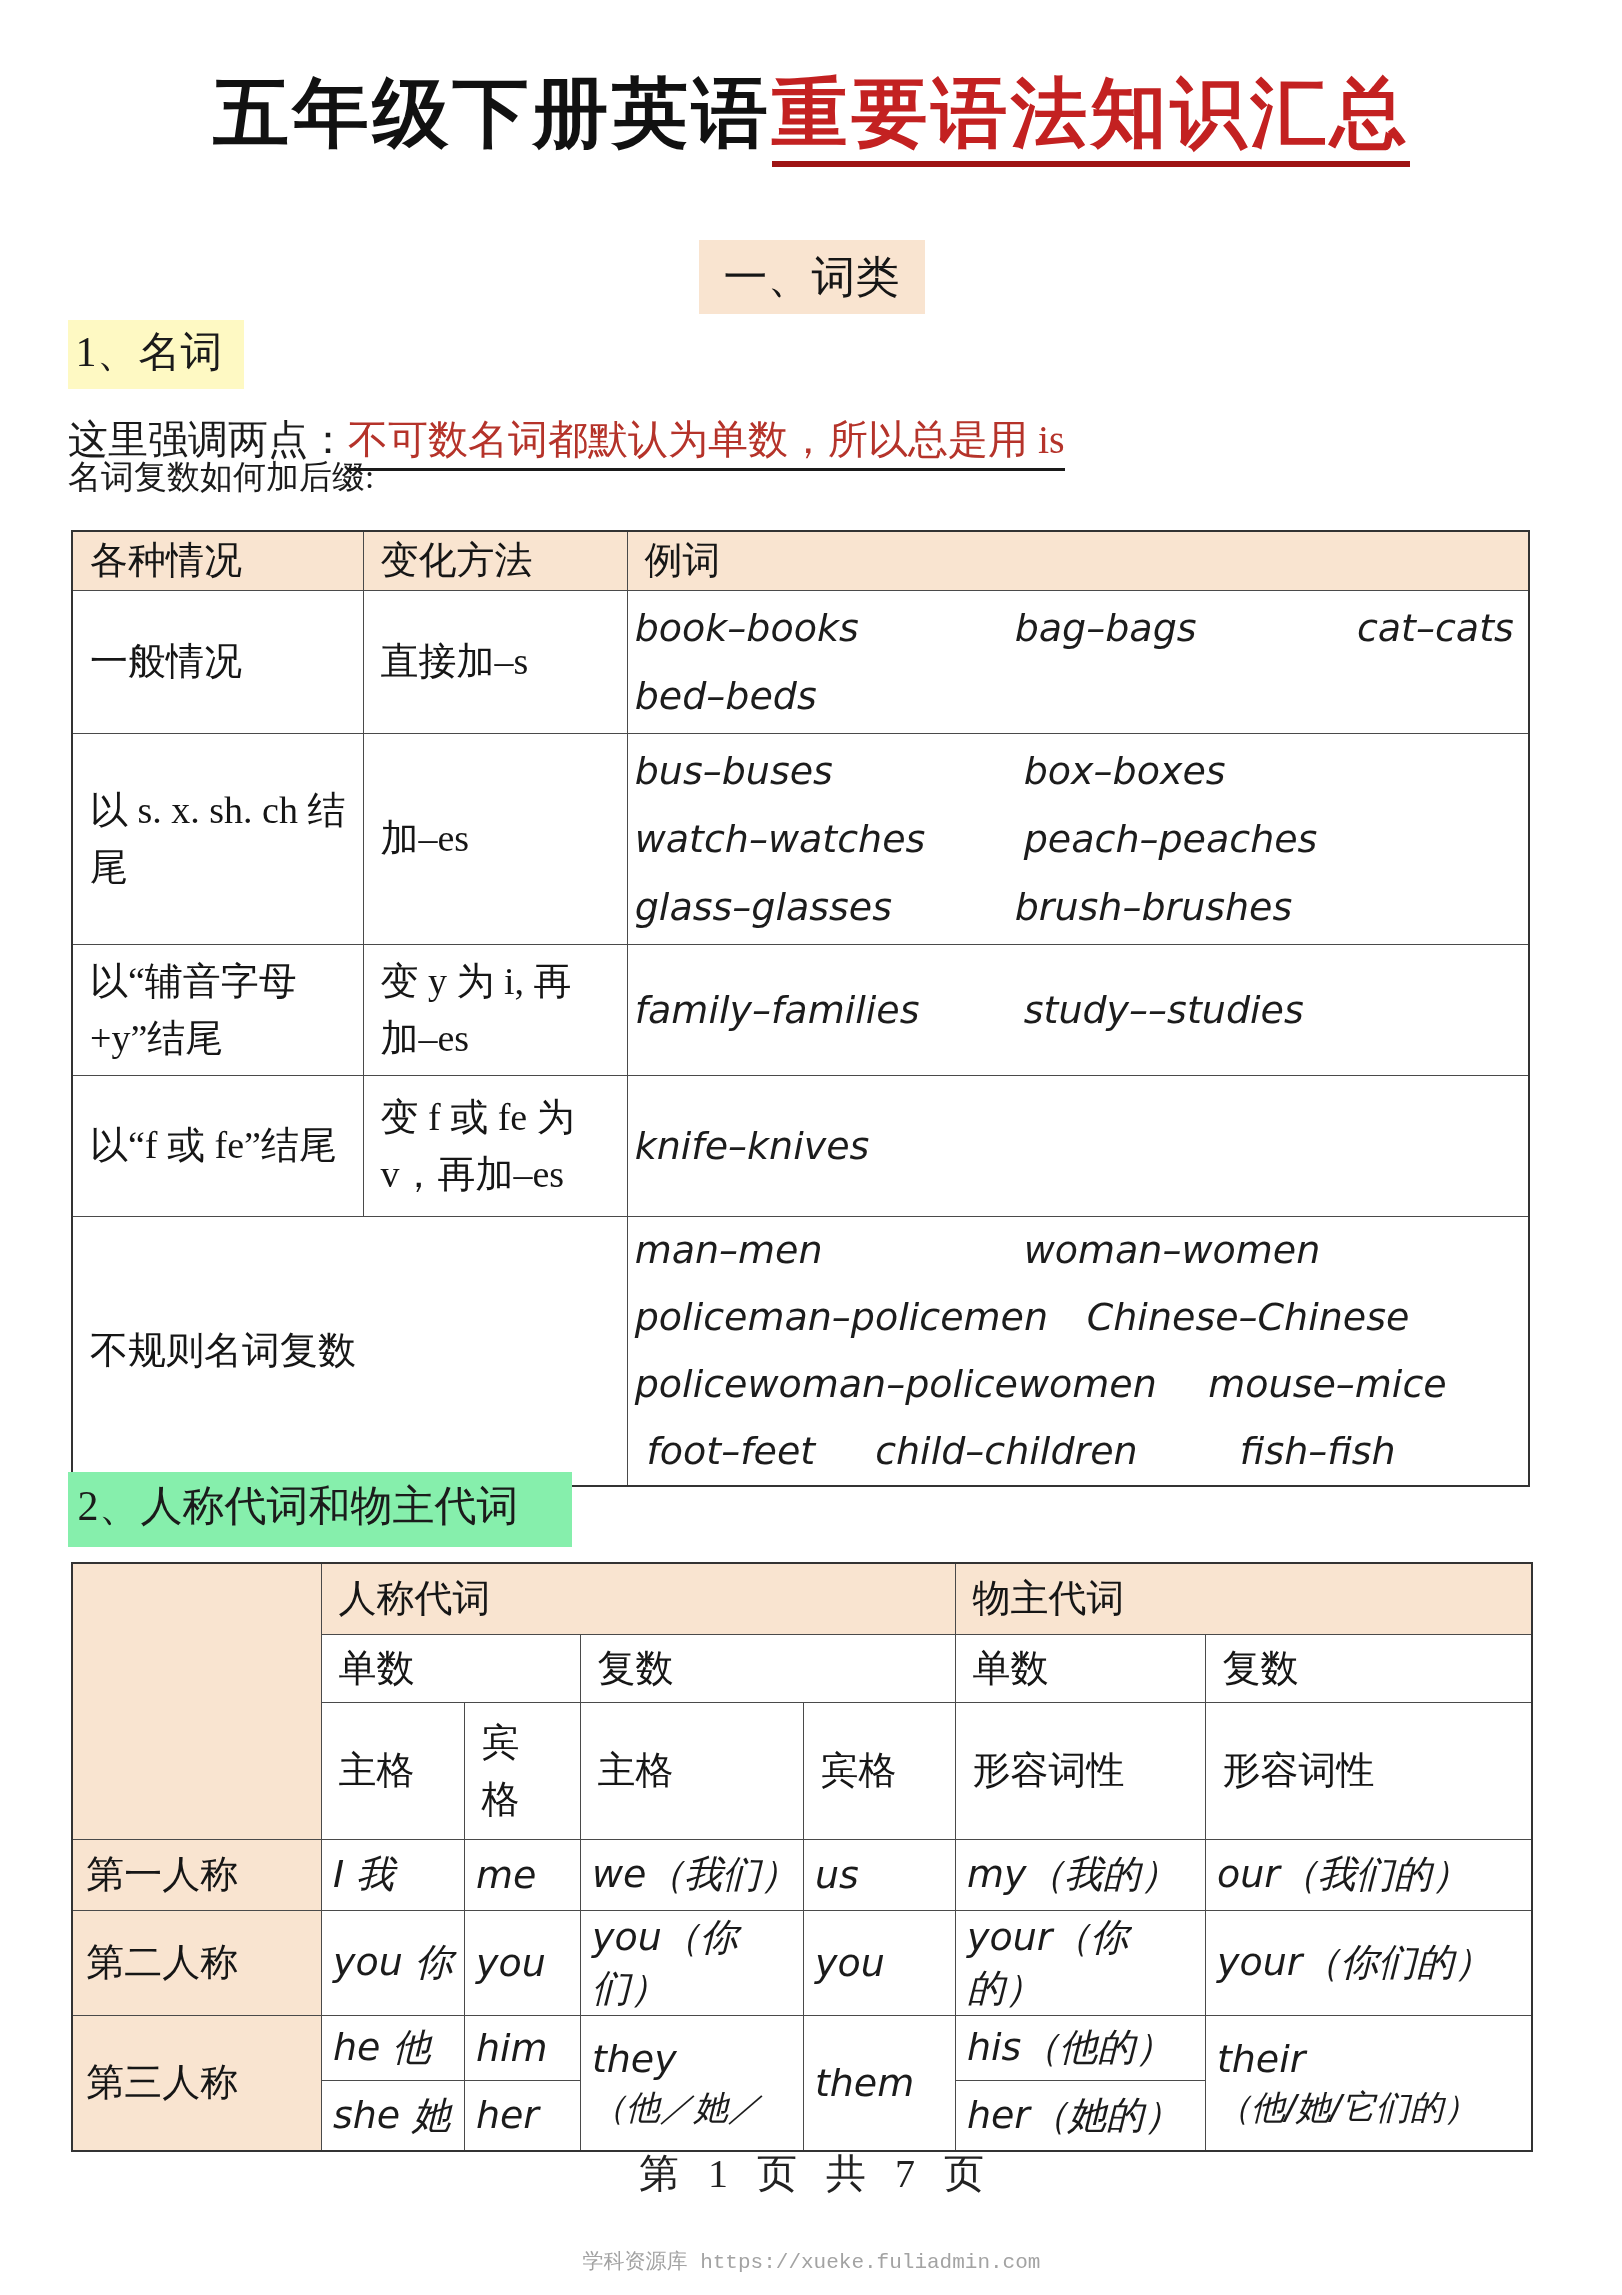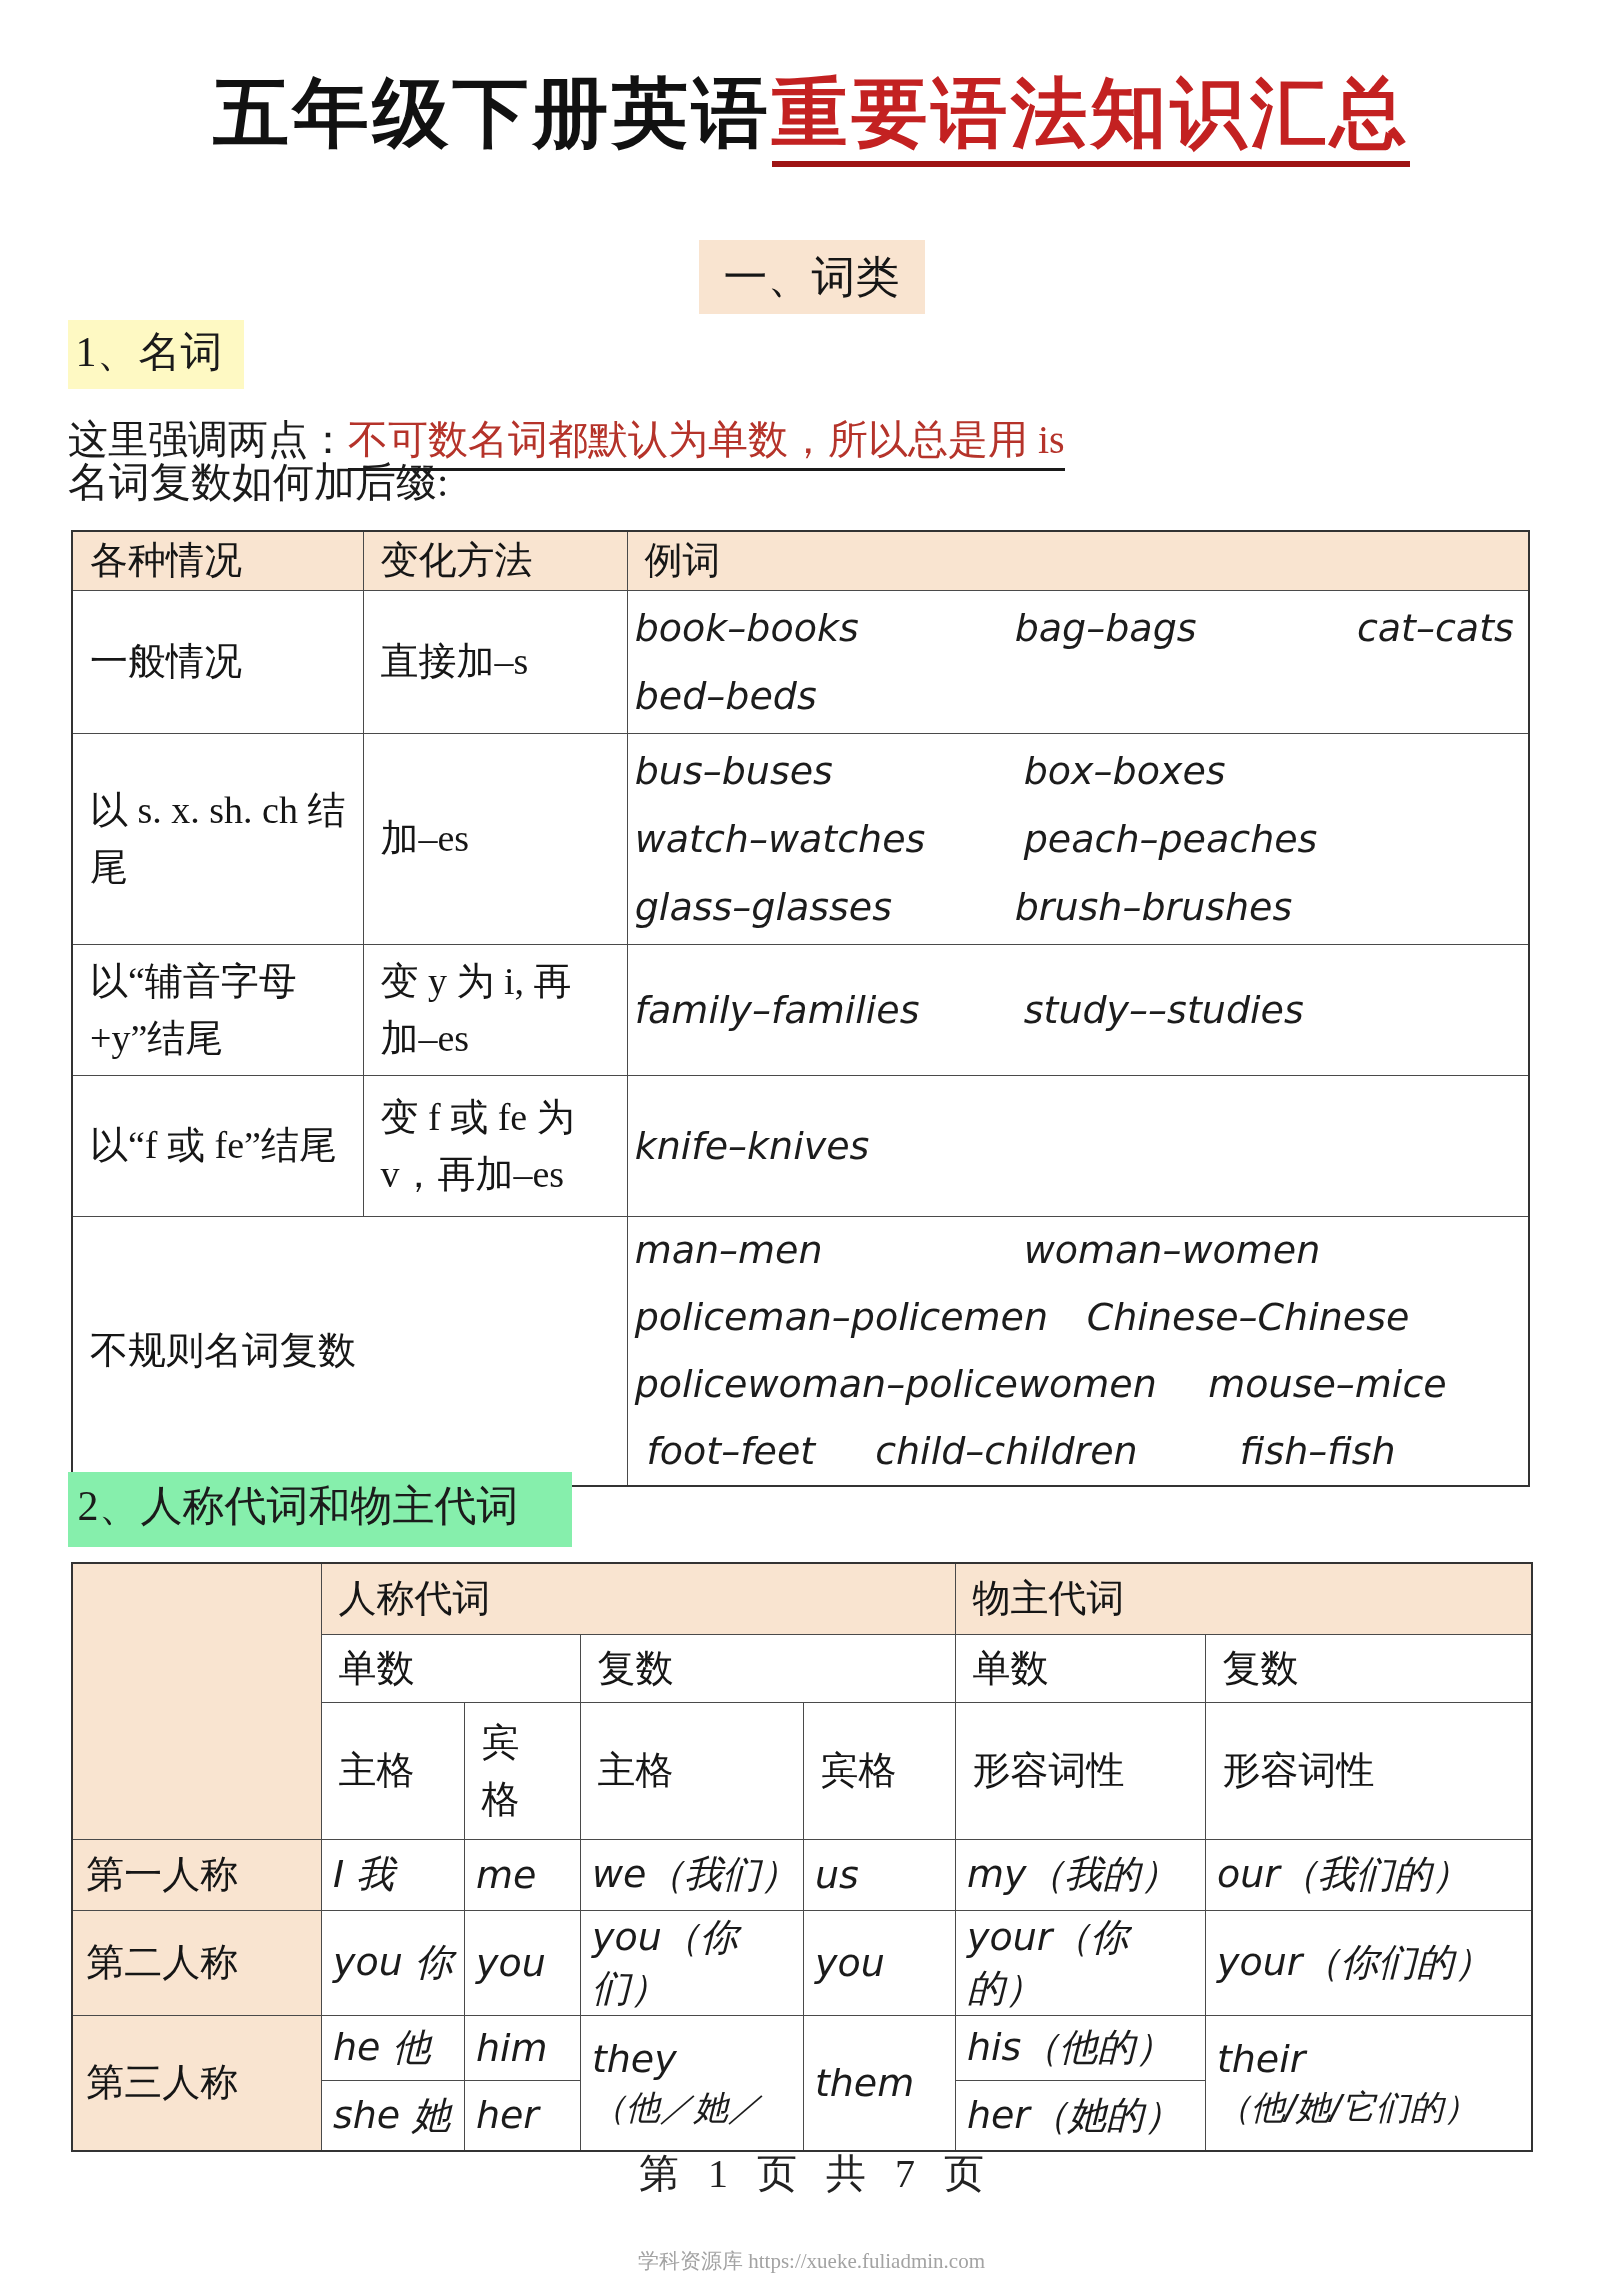--- a/index.html
+++ b/index.html
@@ -12,21 +12,21 @@
   .title-black{font-size:76px;font-weight:bold;letter-spacing:3.8px;color:#111;}
   .title-red{font-size:76px;font-weight:bold;letter-spacing:3.8px;color:#c32121;
              border-bottom:6.7px solid #9e1414;padding-bottom:5.7px;}
   
   .sec1-wrap{position:absolute;top:240px;left:0;width:100%;text-align:center;}
   .sec1{display:inline-block;background:#f9e4d0;font-size:44px;padding:7.6px 25px;color:#161616;}
   
   .s1-head{position:absolute;left:68px;top:320px;background:#fef9c3;font-size:42px;padding:3.8px 21px 9.5px 7.6px;}
   .s1-note{position:absolute;left:68px;top:412px;font-size:40px;white-space:nowrap;}
   .s1-note .red{color:#b5332a;border-bottom:3.8px solid #1a1a1a;padding-bottom:5.7px;}
-  .s1-intro{position:absolute;left:68px;top:455px;font-size:41px;}
+  .s1-intro{position:absolute;left:68px;top:455px;font-size:33px;}
   
   table{border-collapse:collapse;table-layout:fixed;position:absolute;background:#fff;}
   td{border:1.9px solid #4a4a4a;vertical-align:middle;overflow:hidden;}
   .t1{left:71px;top:502px;width:1457px;border:2.9px solid #333;margin-top:28px;}
   .t2{left:71px;top:1562px;width:1460px;border:2.9px solid #333;}
   .peach{background:#f9e4d0;}
   .cn{font-size:38px;color:#161616;line-height:1.5;padding:3.8px 9.5px 3.8px 17px;}
   .hdr{font-size:38px;color:#161616;padding-left:17px;}
   
   .excell{padding:0;}
@@ -42,21 +42,21 @@
   .t2 td{font-size:38px;}
   .t2 .lab{padding-left:13.3px;}
   .t2 .d{font-style:italic;font-family:"DejaVu Sans","Liberation Sans",sans-serif;padding-left:11.4px;font-size:38px;}
   .vert{display:inline-block;width:1.1em;word-break:break-all;line-height:1.5;}
   .twoLine{line-height:1.35;padding:3.8px 3.8px 3.8px 11.4px;}
   .twoLine .sub2{font-size:34px;display:block;white-space:nowrap;}
   .twoLine .sub1{display:block;}
   
   .footer{position:absolute;top:2146px;left:0;width:100%;text-align:center;font-size:40px;word-spacing:19px;color:#222;}
   .watermark{position:absolute;top:2247px;left:0;width:100%;text-align:center;font-size:21px;color:#a3a3a3;
-             font-family:Liberation Serif, serif;}
+             font-family:Liberation Mono, monospace;}
 </style>
 </head>
 <body>
 
 <div id="page">
 
   <div class="title-wrap">
     <span class="title-black">五年级下册英语</span><span class="title-red">重要语法知识汇总</span>
   </div>
 

